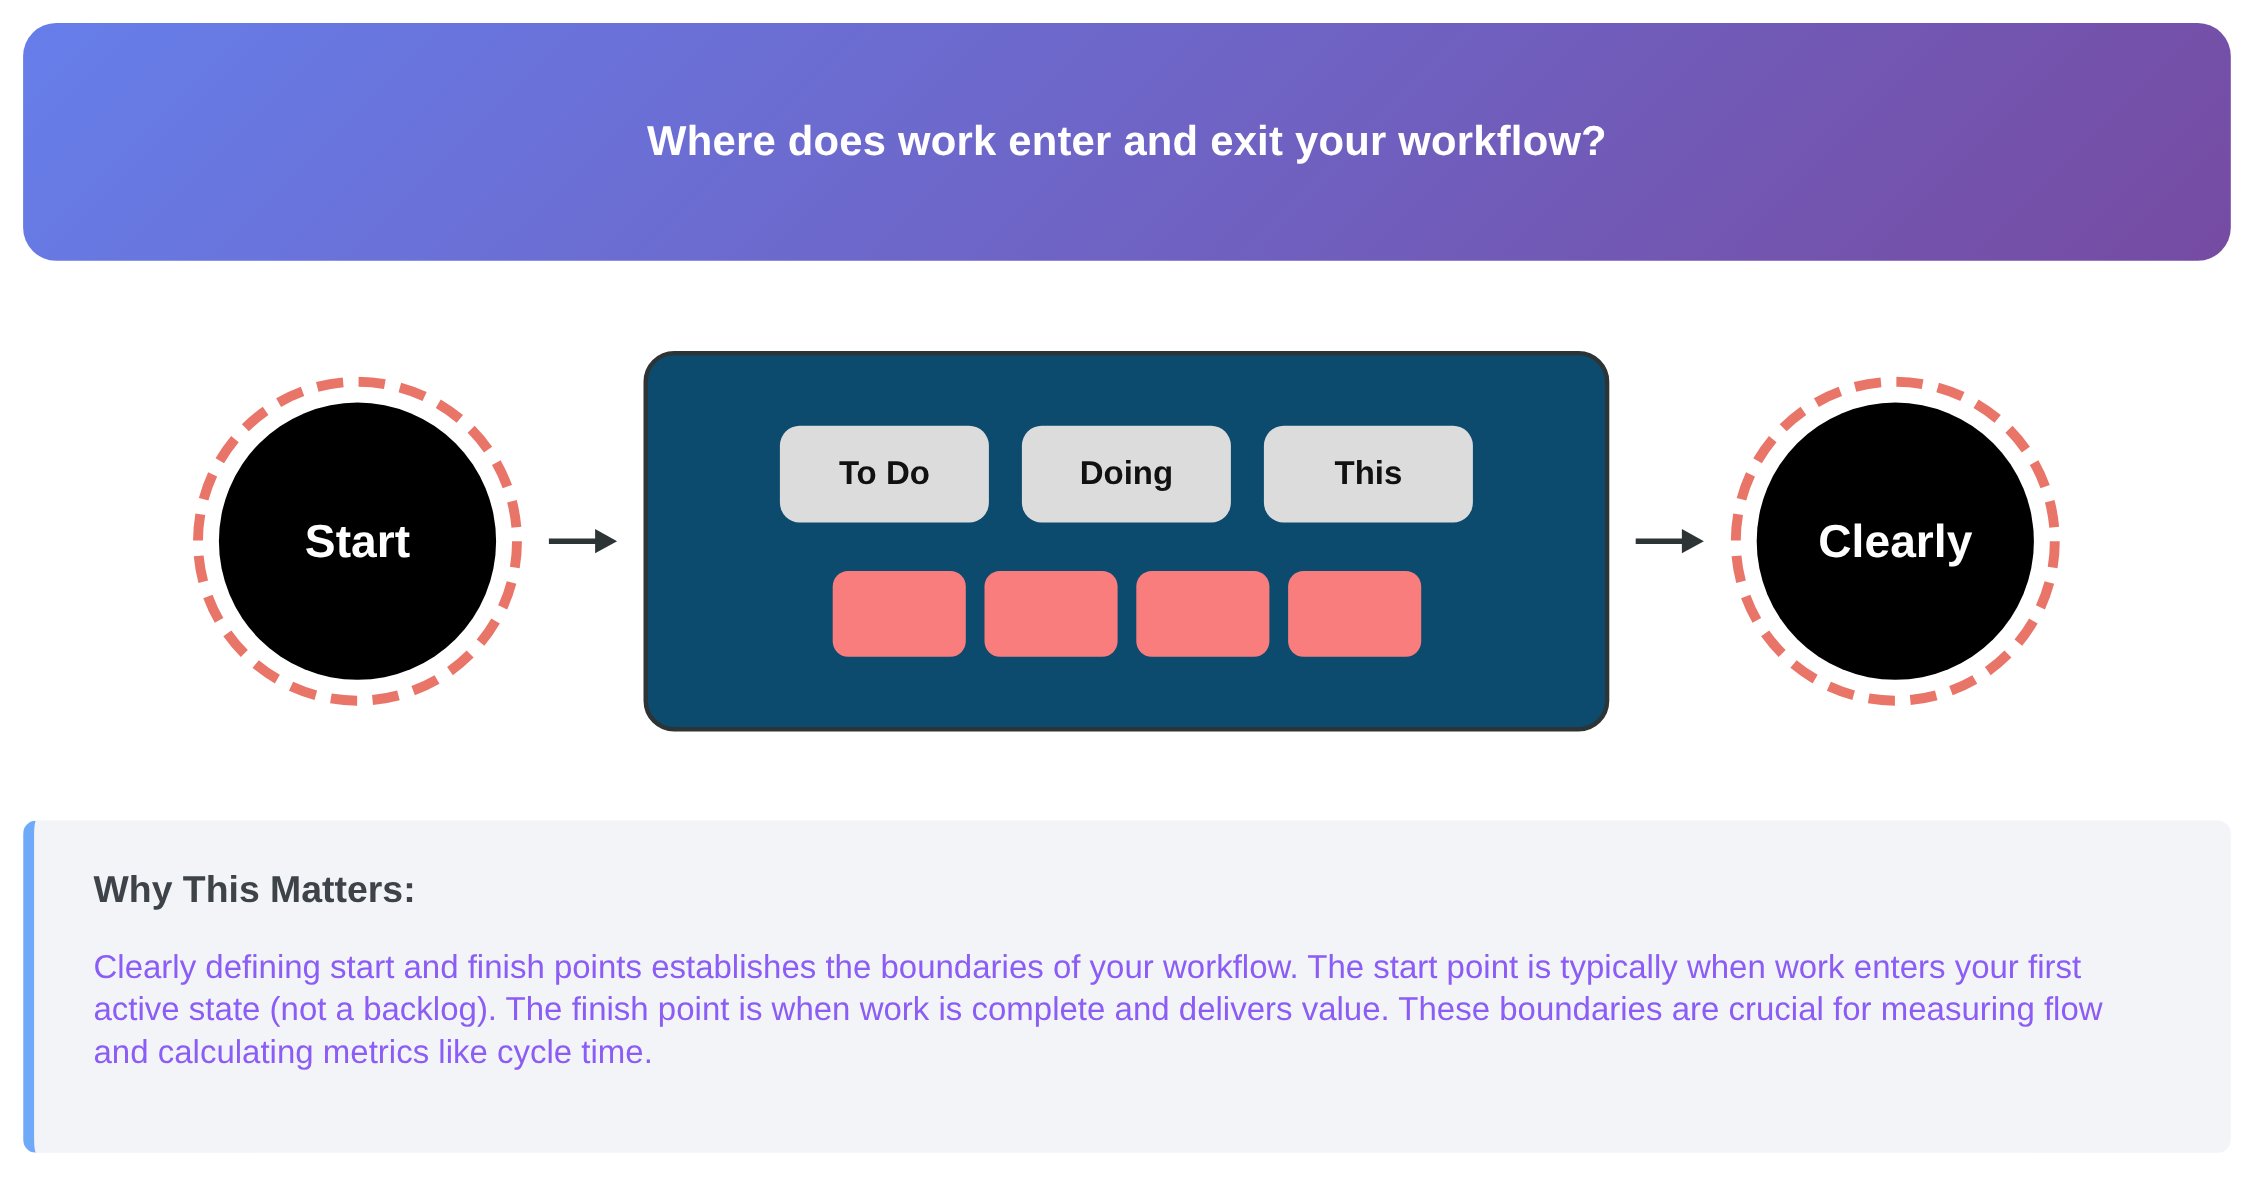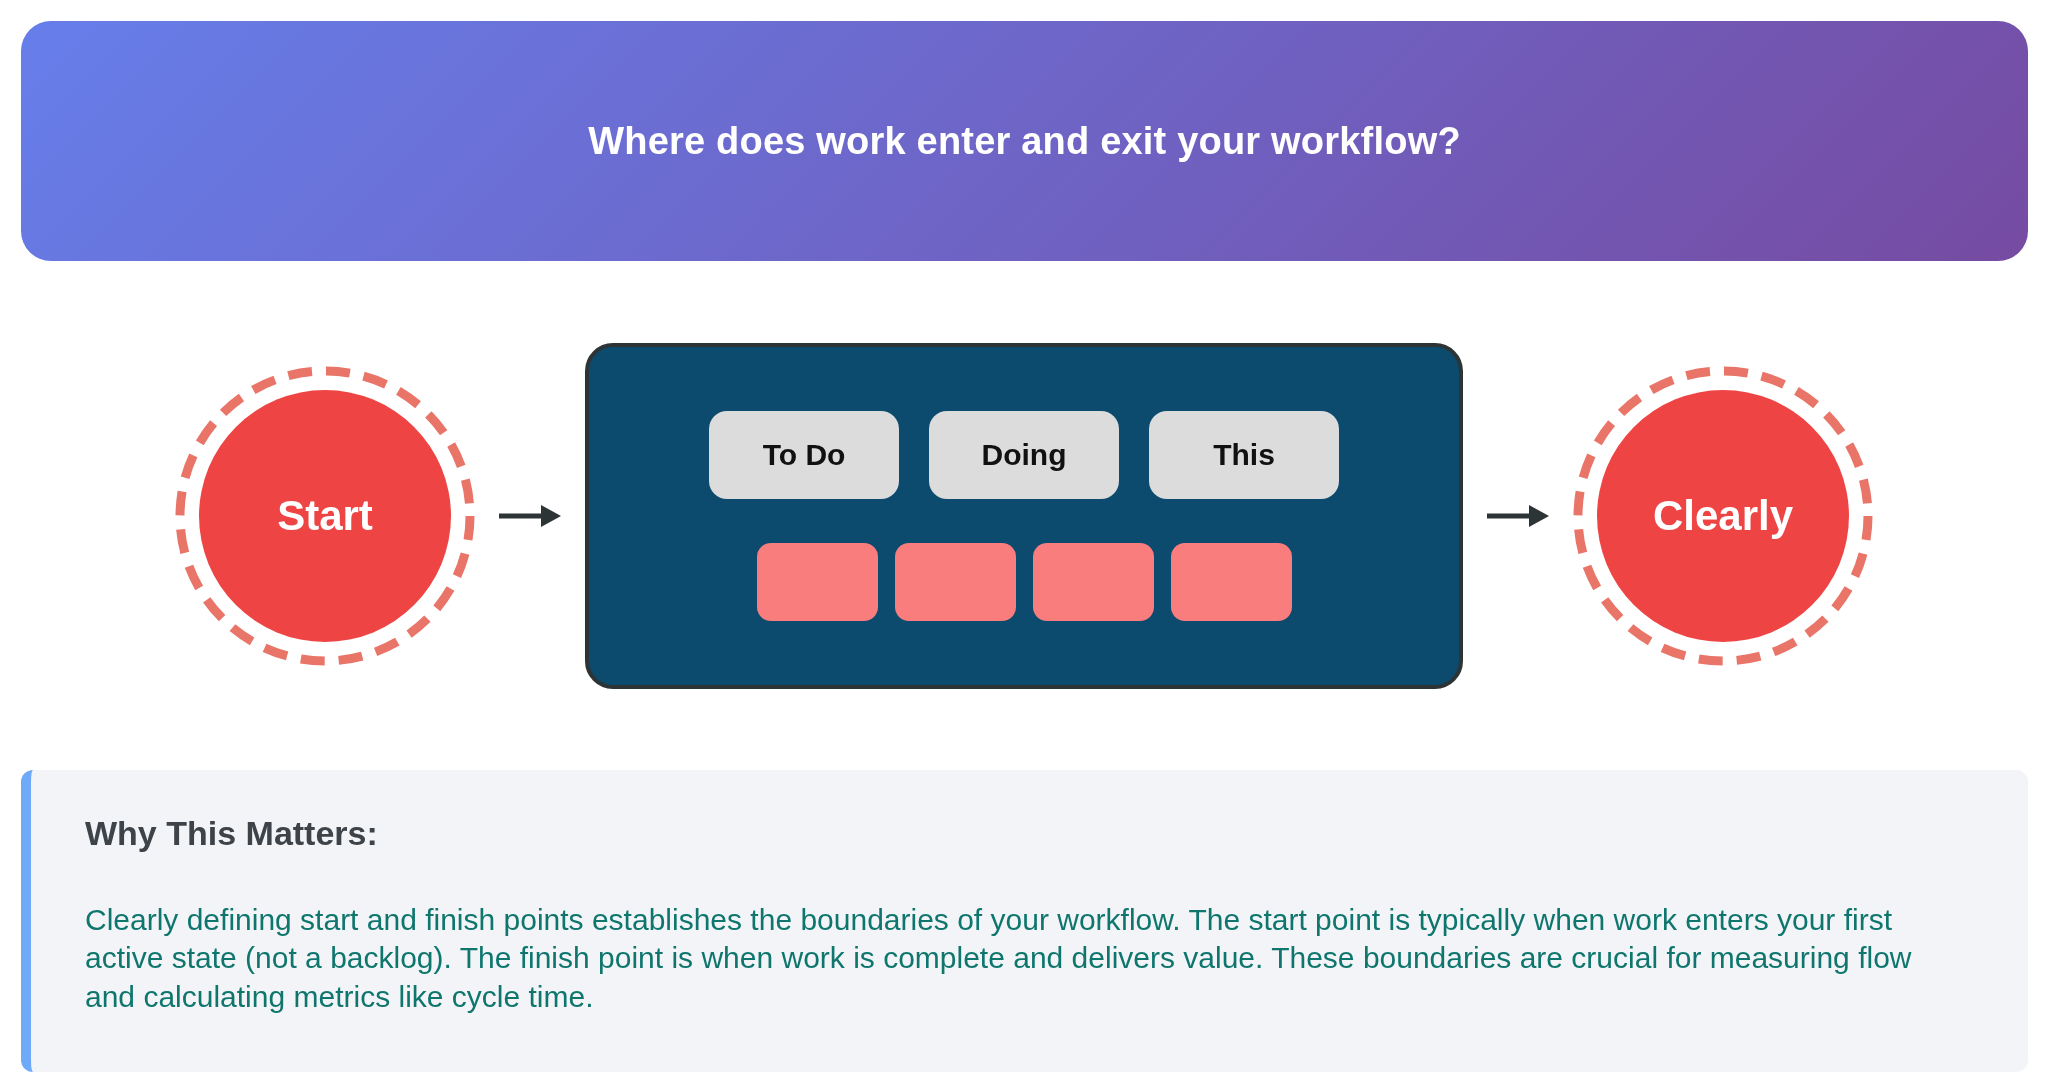--- a/index.html
+++ b/index.html
@@ -8,21 +8,21 @@
     width: 2048px;
     height: 1076px;
     font-family: "Liberation Sans", sans-serif;
     overflow: hidden;
   }
   .page { width: 2048px; height: 1076px; }
 
   
   .question-banner {
     margin: 21px 20px 0 21px;
-    height: 240px;
+    height: 216px;
     border-radius: 30px;
     background: linear-gradient(135deg, #667eea 0%, #764ba2 100%);
     display: flex;
     align-items: center;
     justify-content: center;
   }
   .question-banner h1 {
     color: #ffffff;
     font-size: 38px;
     font-weight: bold;
@@ -42,21 +42,21 @@
     position: relative;
     width: 300px;
     height: 300px;
     flex: 0 0 auto;
   }
   .endpoint-node svg.ring { position: absolute; inset: 0; }
   .endpoint-inner {
     position: absolute;
     inset: 24px;
     border-radius: 50%;
-    background: #ef4444;
+    background: #000000;
     display: flex;
     align-items: center;
     justify-content: center;
   }
   .endpoint-inner span {
     color: #ffffff;
     font-size: 42px;
     font-weight: bold;
   }
 
@@ -110,22 +110,22 @@
     border-left: 10px solid #6faaf8;
     border-radius: 12px;
     padding: 44px 60px 0 54px;
   }
   .info-panel h2 {
     color: #3d4349;
     font-size: 34px;
     font-weight: bold;
   }
   .info-panel p {
-    margin-top: 48px;
-    color: #0f766e;
+    margin-top: 32px;
+    color: #8b5cf6;
     font-size: 30px;
     line-height: 1.28;
     max-width: 1900px;
   }
 </style>
 </head>
 <body>
 
 <div class="page">
 

